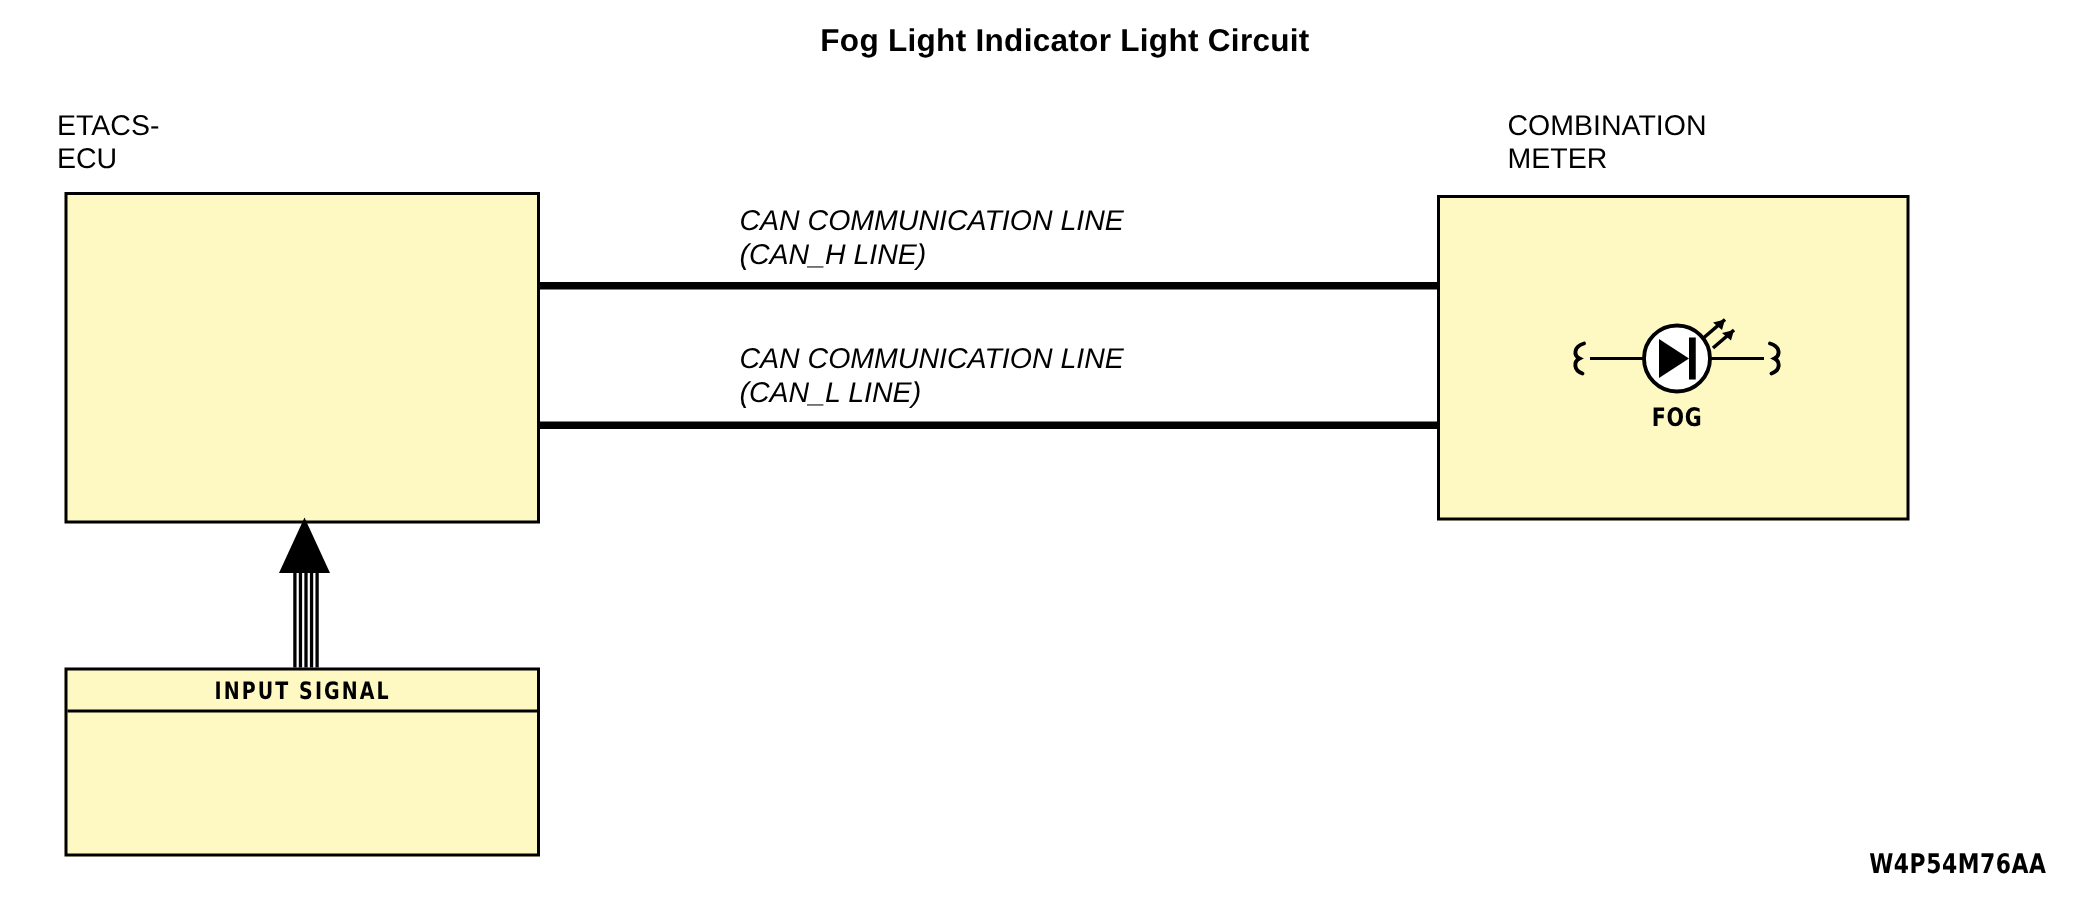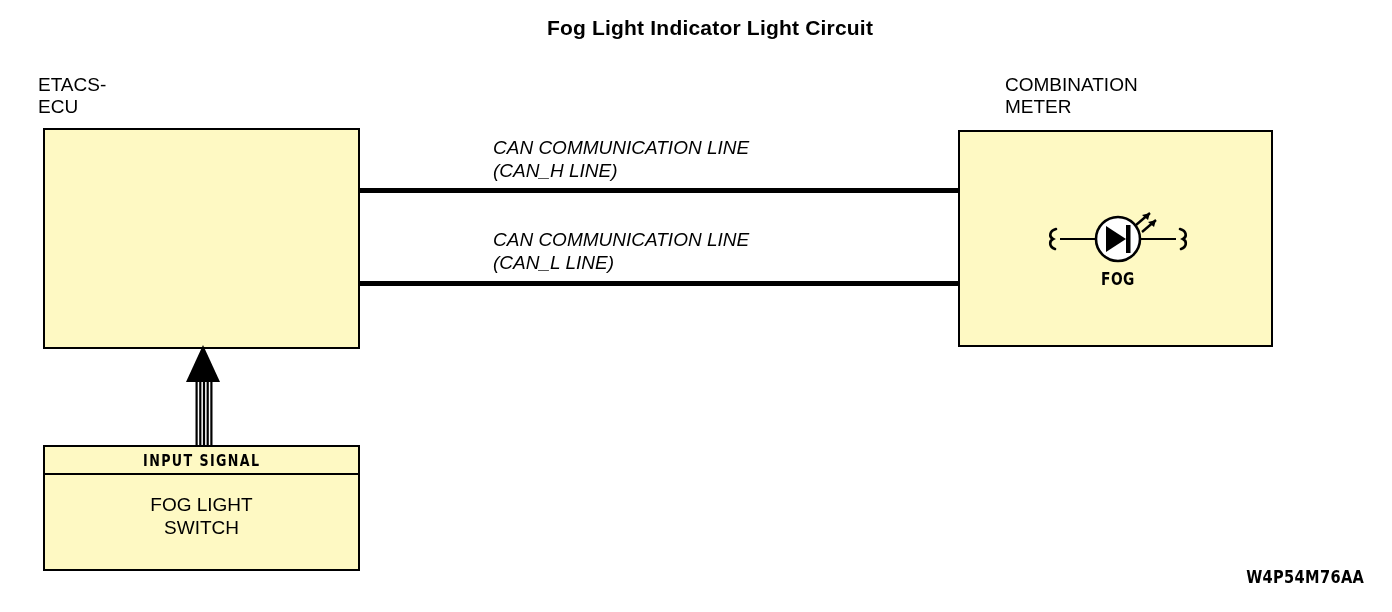--- a/index.html
+++ b/index.html
@@ -247,21 +247,17 @@
       <rect x="25.3" y="38" width="2.2" height="66" fill="#000"></rect>
 
       <polygon points="18,2 35,39 1,39" fill="#000"></polygon>
     </svg>
   </div>
 
   <div class="abs unit-box" id="switch-box">
     <div id="switch-header">
       <span id="switch-header-label">INPUT SIGNAL</span>
     </div>
-    <div id="switch-body">
-      <span id="switch-body-label">FOG LIGHT
-SWITCH</span>
-    </div>
   </div>
 
   <div class="abs" id="drawing-code">W4P54M76AA</div>
 
 </div>
 
 </body></html>

